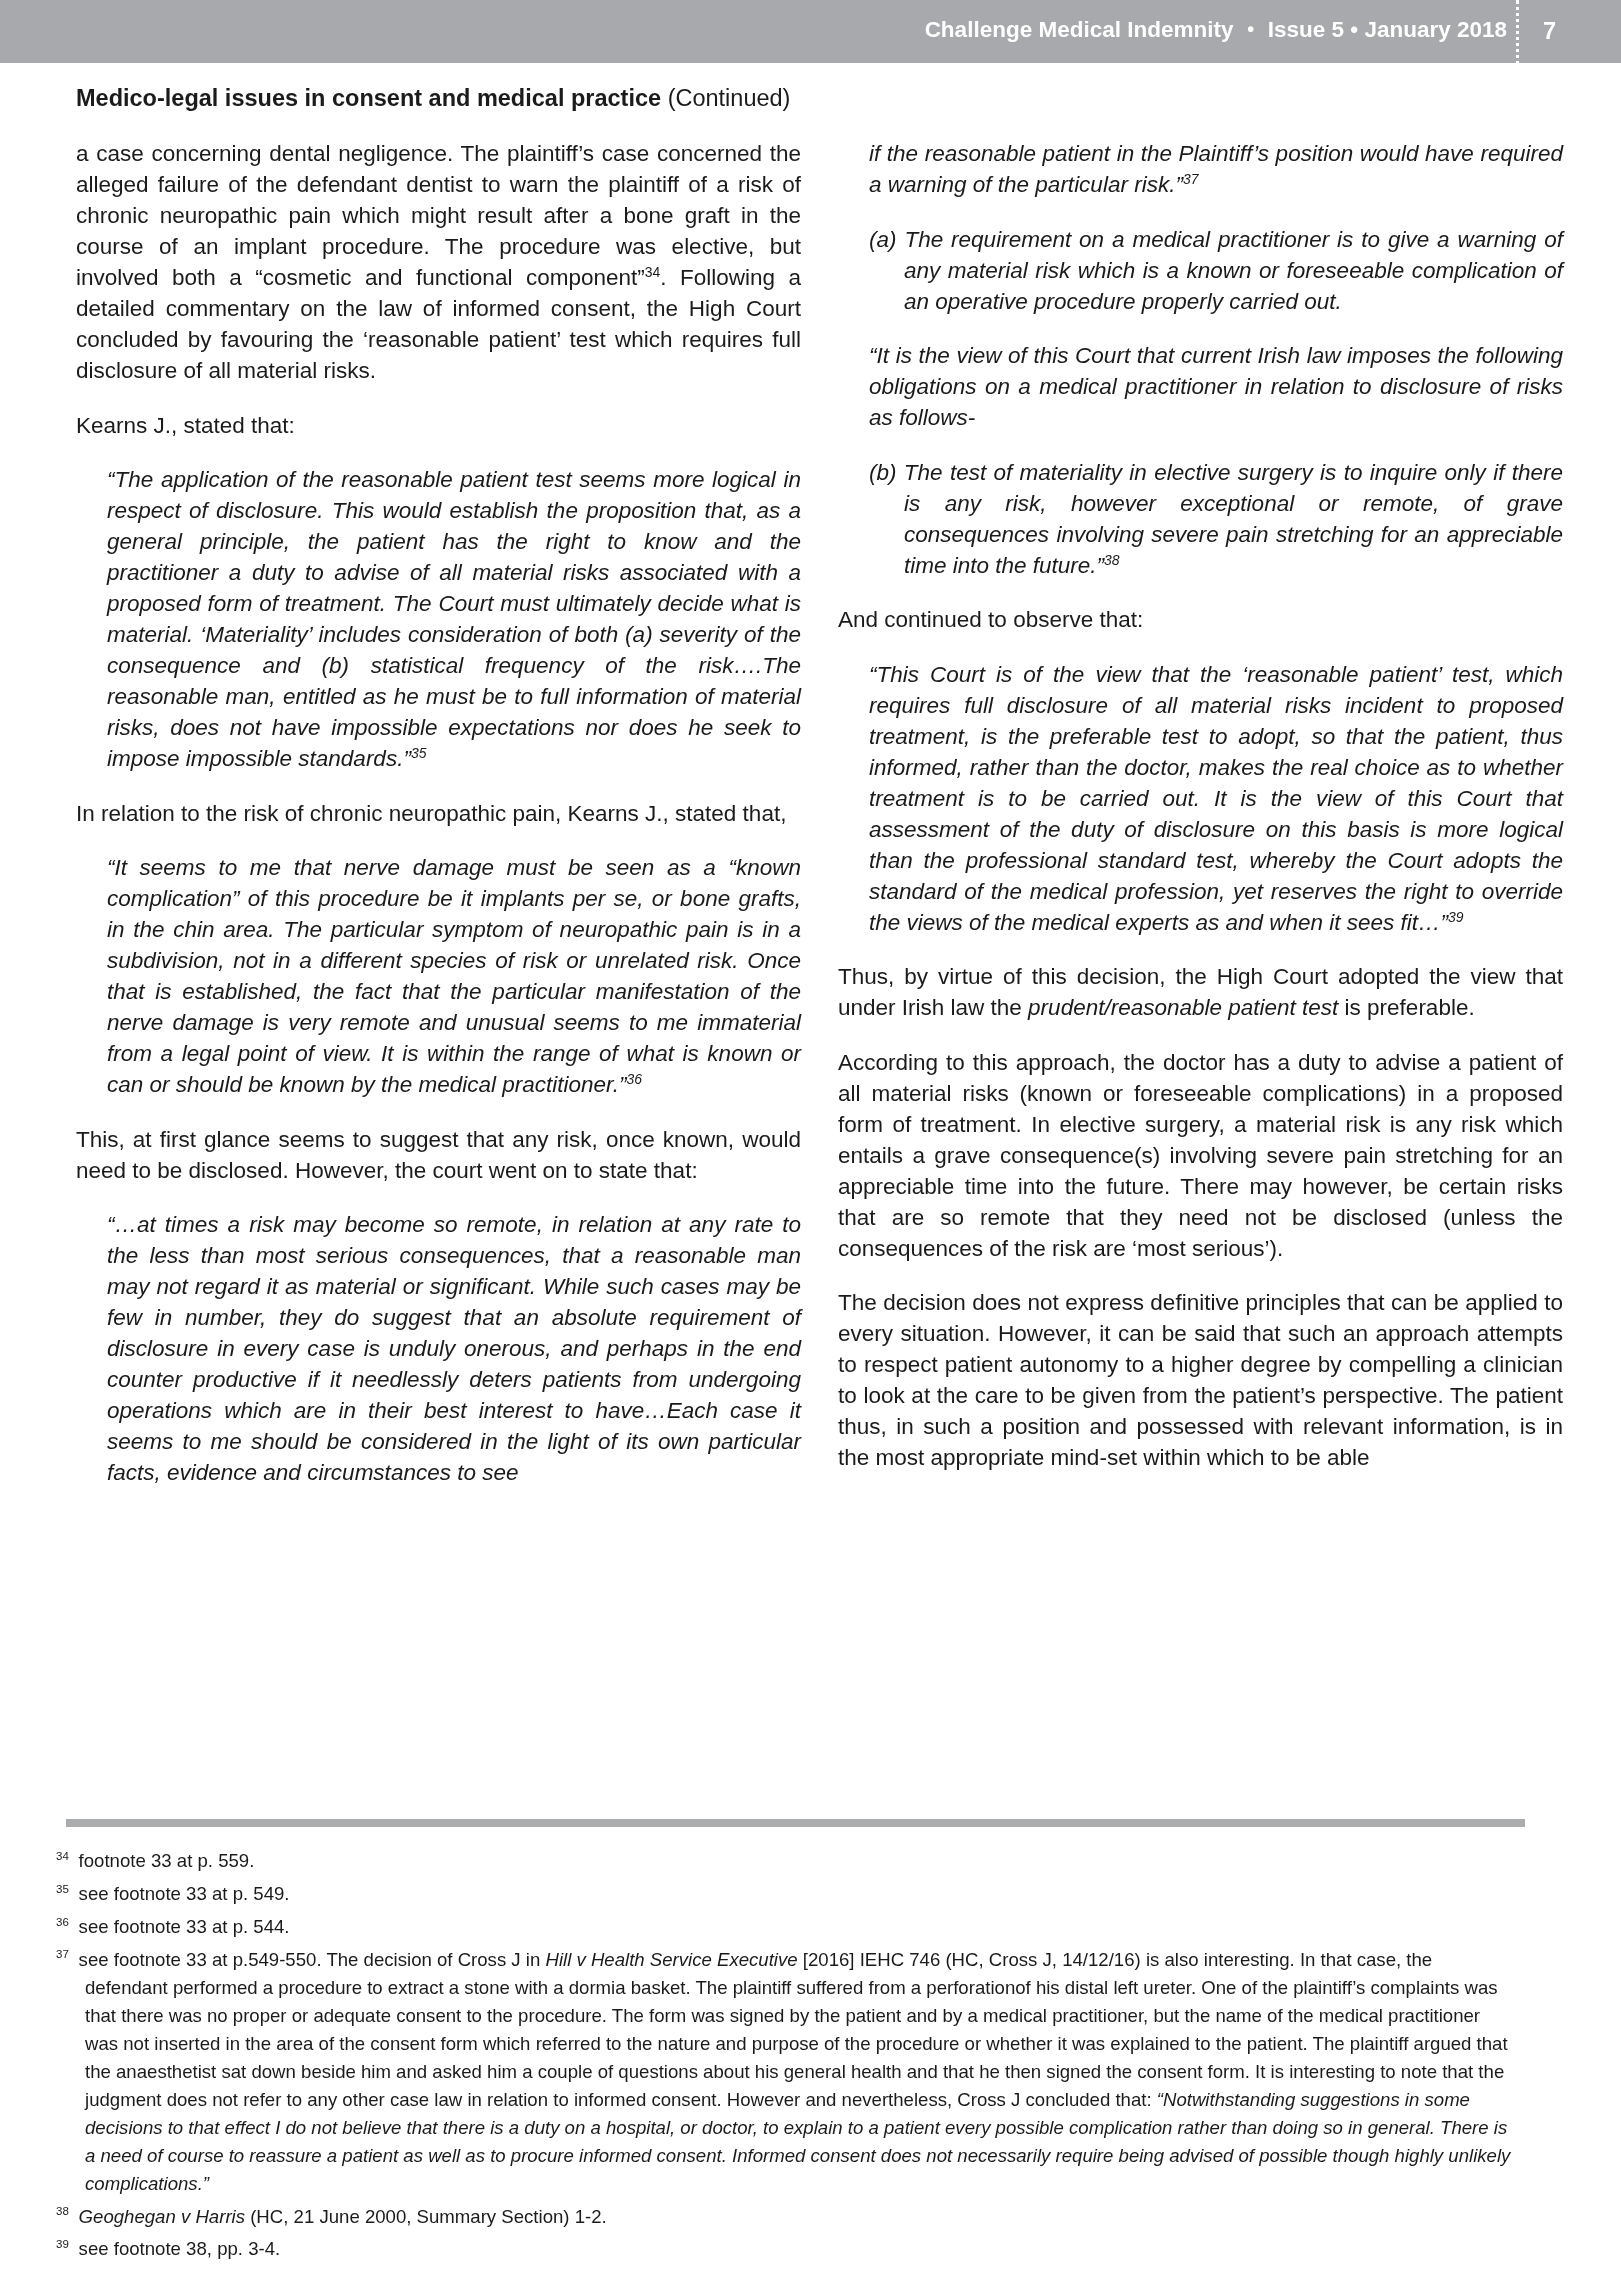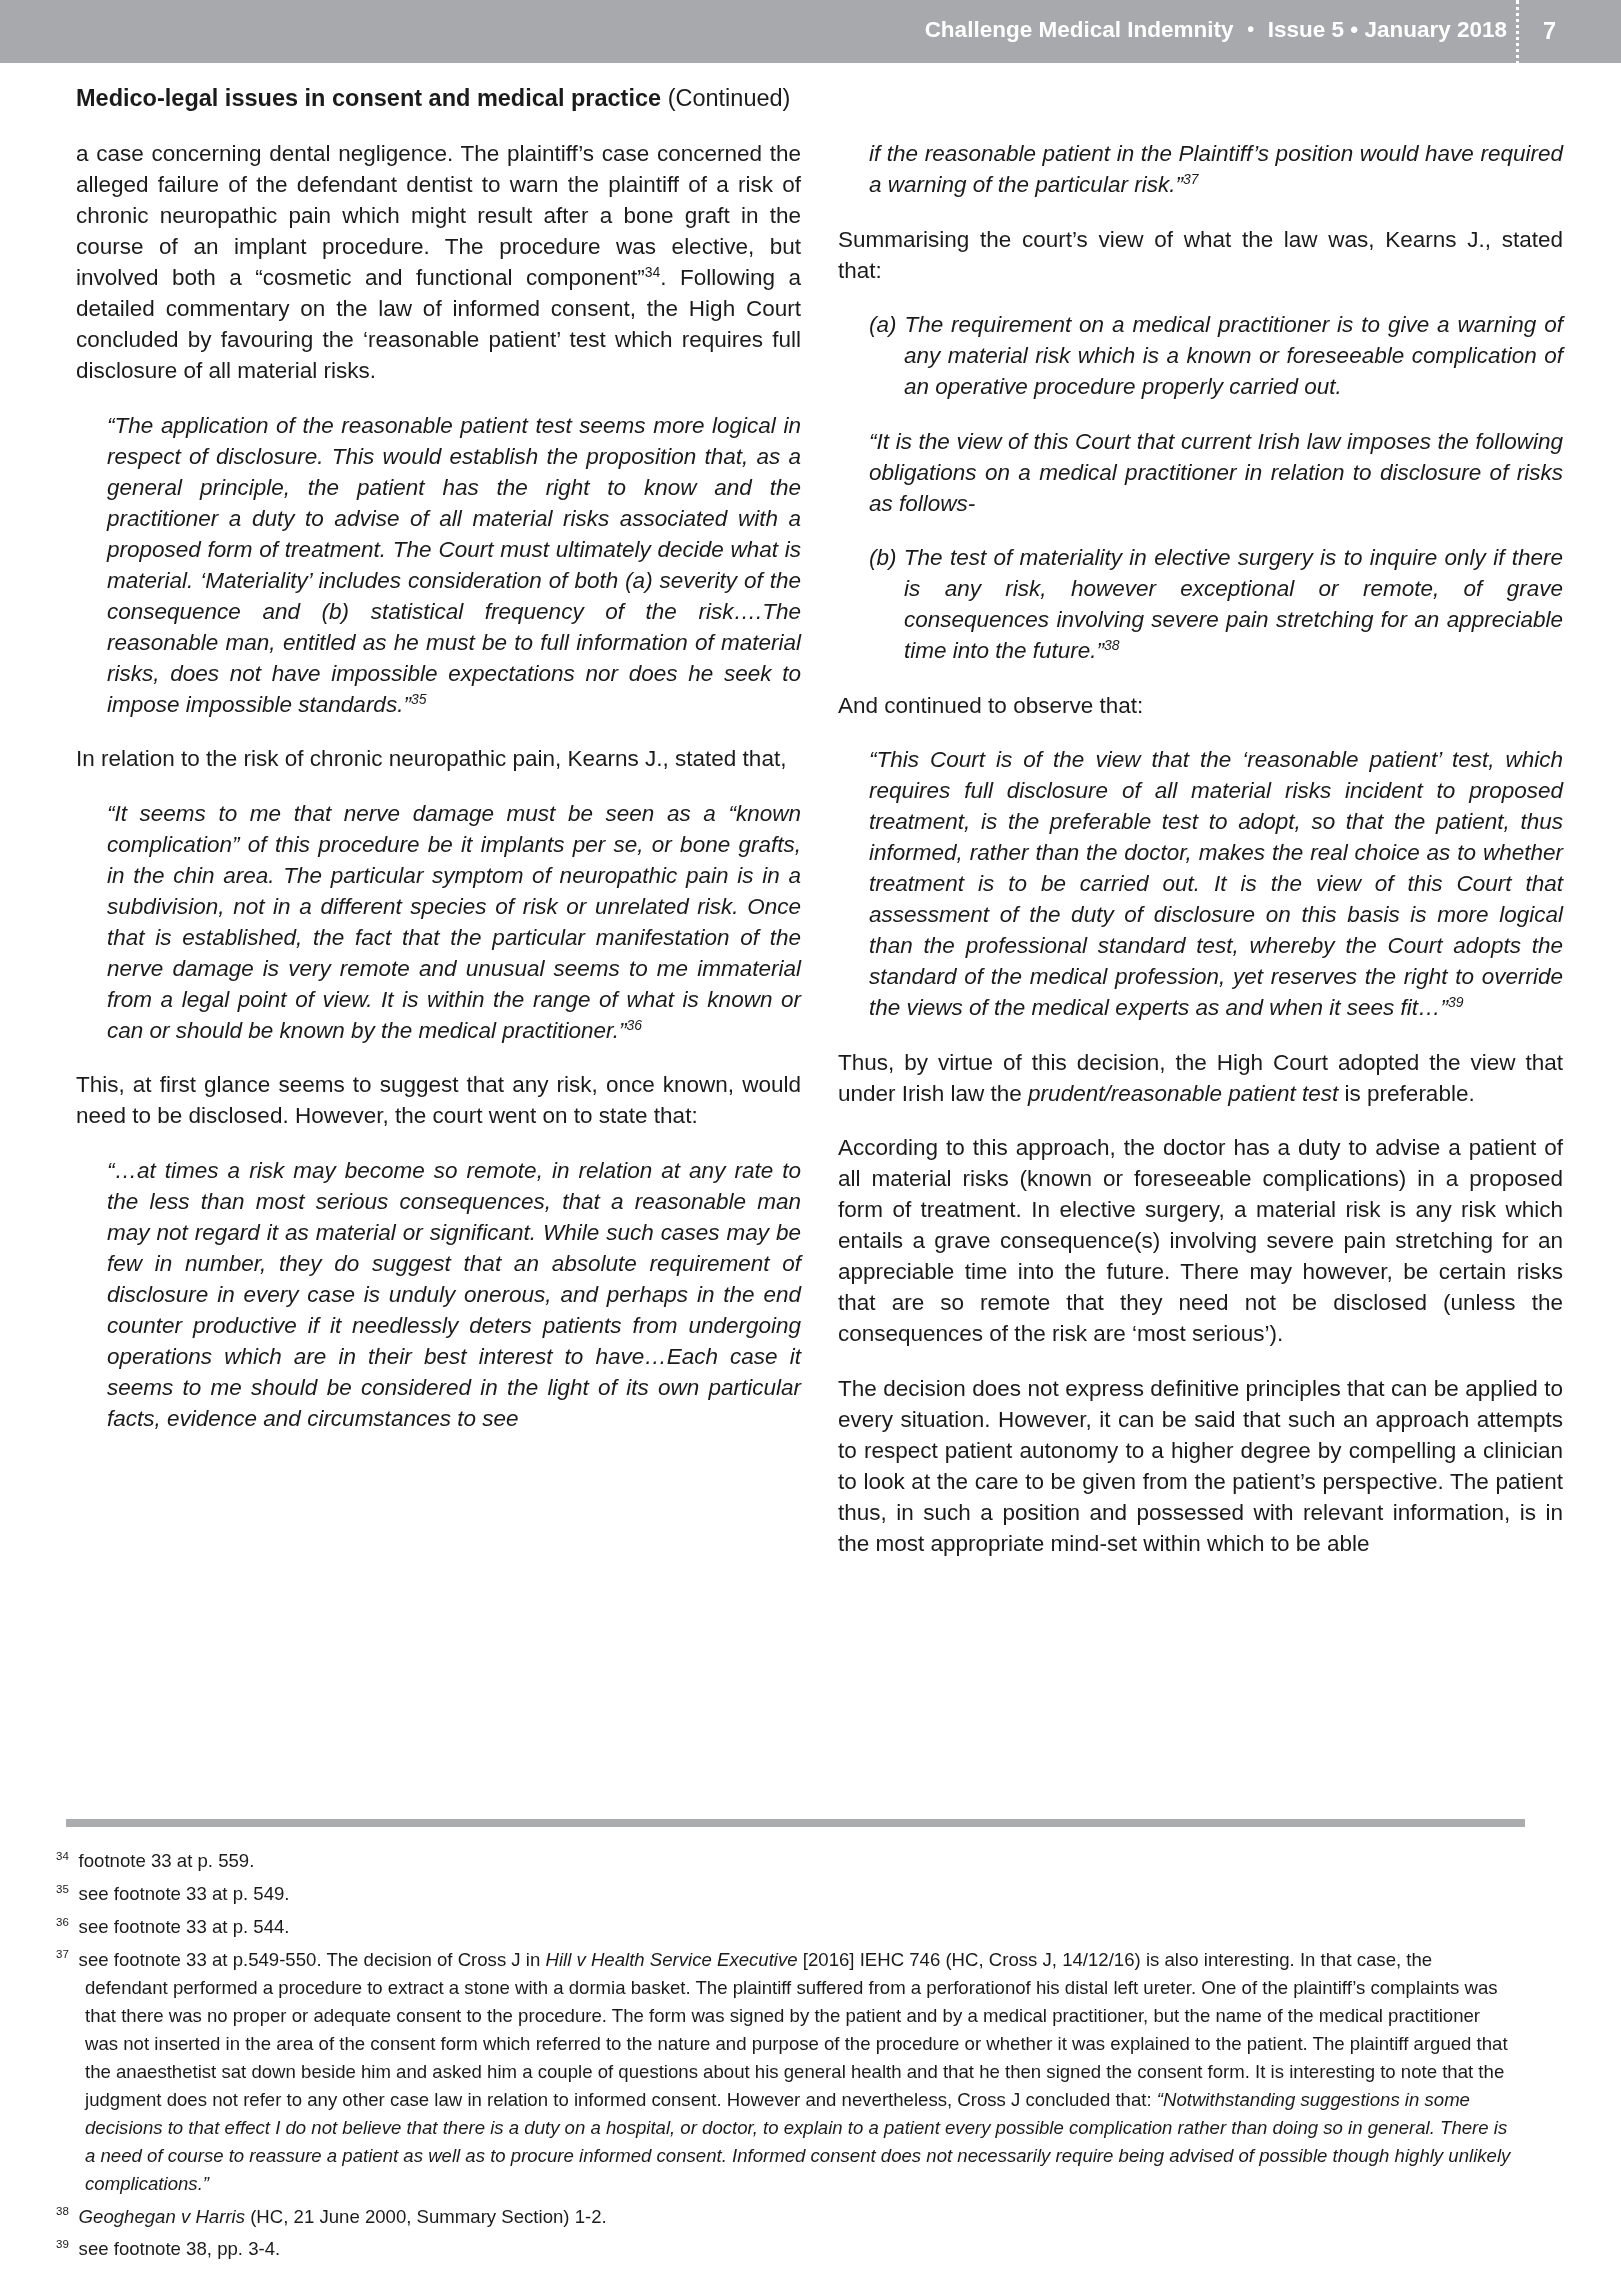--- a/index.html
+++ b/index.html
@@ -88,29 +88,29 @@
 </div>
 
 <div class="article-title">
   <span class="strong">Medico-legal issues in consent and medical practice</span>
   <span class="cont"> </span><span class="cont">(Continued)</span>
 </div>
 
 <div class="content">
   <div class="col">
       <div class="para"><span>a case concerning dental negligence. The plaintiff’s case concerned the alleged failure of the defendant dentist to warn the plaintiff of a risk of chronic neuropathic pain which might result after a bone graft in the course of an implant procedure. The procedure was elective, but involved both a “cosmetic and functional component”</span><sup>34</sup><span>. Following a detailed commentary on the law of informed consent, the High Court concluded by favouring the ‘reasonable patient’ test which requires full disclosure of all material risks.</span></div>
+      <div class="para"><span>Kearns J., stated that:</span></div>
       <div class="quote"><span>“The application of the reasonable patient test seems more logical in respect of disclosure. This would establish the proposition that, as a general principle, the patient has the right to know and the practitioner a duty to advise of all material risks associated with a proposed form of treatment. The Court must ultimately decide what is material. ‘Materiality’ includes consideration of both (a) severity of the consequence and (b) statistical frequency of the risk….The reasonable man, entitled as he must be to full information of material risks, does not have impossible expectations nor does he seek to impose impossible standards.”</span><sup>35</sup></div>
       <div class="para"><span>In relation to the risk of chronic neuropathic pain, Kearns J., stated that,</span></div>
       <div class="quote"><span>“It seems to me that nerve damage must be seen as a “known complication” of this procedure be it implants per se, or bone grafts, in the chin area. The particular symptom of neuropathic pain is in a subdivision, not in a different species of risk or unrelated risk. Once that is established, the fact that the particular manifestation of the nerve damage is very remote and unusual seems to me immaterial from a legal point of view. It is within the range of what is known or can or should be known by the medical practitioner.”</span><sup>36</sup></div>
       <div class="para"><span>This, at first glance seems to suggest that any risk, once known, would need to be disclosed. However, the court went on to state that:</span></div>
       <div class="quote"><span>“…at times a risk may become so remote, in relation at any rate to the less than most serious consequences, that a reasonable man may not regard it as material or significant. While such cases may be few in number, they do suggest that an absolute requirement of disclosure in every case is unduly onerous, and perhaps in the end counter productive if it needlessly deters patients from undergoing operations which are in their best interest to have…Each case it seems to me should be considered in the light of its own particular facts, evidence and circumstances to see</span></div>
     </div>
   <div class="col">
       <div class="quote"><span>if the reasonable patient in the Plaintiff’s position would have required a warning of the particular risk.”</span><sup>37</sup></div>
-      <div class="para"><span>Summarising the court’s view of what the law was, Kearns J., stated that:</span></div>
       <div class="quote quote-item"><span class="qi-label">(a) </span><span>The requirement on a medical practitioner is to give a warning of any material risk which is a known or foreseeable complication of an operative procedure properly carried out.</span></div>
       <div class="quote"><span>“It is the view of this Court that current Irish law imposes the following obligations on a medical practitioner in relation to disclosure of risks as follows-</span></div>
       <div class="quote quote-item"><span class="qi-label">(b) </span><span>The test of materiality in elective surgery is to inquire only if there is any risk, however exceptional or remote, of grave consequences involving severe pain stretching for an appreciable time into the future.”</span><sup>38</sup></div>
       <div class="para"><span>And continued to observe that:</span></div>
       <div class="quote"><span>“This Court is of the view that the ‘reasonable patient’ test, which requires full disclosure of all material risks incident to proposed treatment, is the preferable test to adopt, so that the patient, thus informed, rather than the doctor, makes the real choice as to whether treatment is to be carried out. It is the view of this Court that assessment of the duty of disclosure on this basis is more logical than the professional standard test, whereby the Court adopts the standard of the medical profession, yet reserves the right to override the views of the medical experts as and when it sees fit…”</span><sup>39</sup></div>
       <div class="para"><span>Thus, by virtue of this decision, the High Court adopted the view that under Irish law the </span><span class="it">prudent/reasonable patient test</span><span> is preferable.</span></div>
       <div class="para"><span>According to this approach, the doctor has a duty to advise a patient of all material risks (known or foreseeable complications) in a proposed form of treatment. In elective surgery, a material risk is any risk which entails a grave consequence(s) involving severe pain stretching for an appreciable time into the future. There may however, be certain risks that are so remote that they need not be disclosed (unless the consequences of the risk are ‘most serious’).</span></div>
       <div class="para"><span>The decision does not express definitive principles that can be applied to every situation. However, it can be said that such an approach attempts to respect patient autonomy to a higher degree by compelling a clinician to look at the care to be given from the patient’s perspective. The patient thus, in such a position and possessed with relevant information, is in the most appropriate mind-set within which to be able</span></div>
     </div>
 </div>

